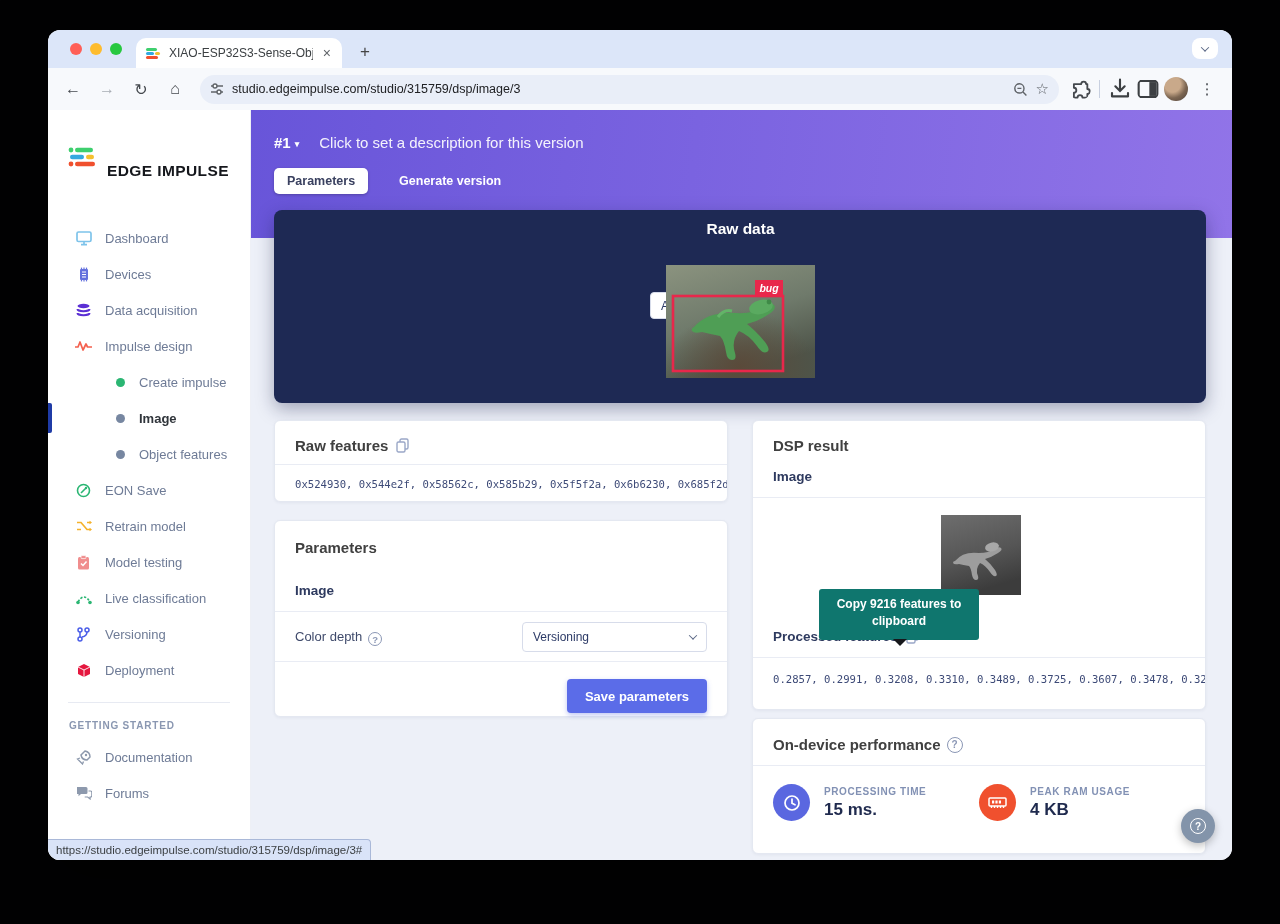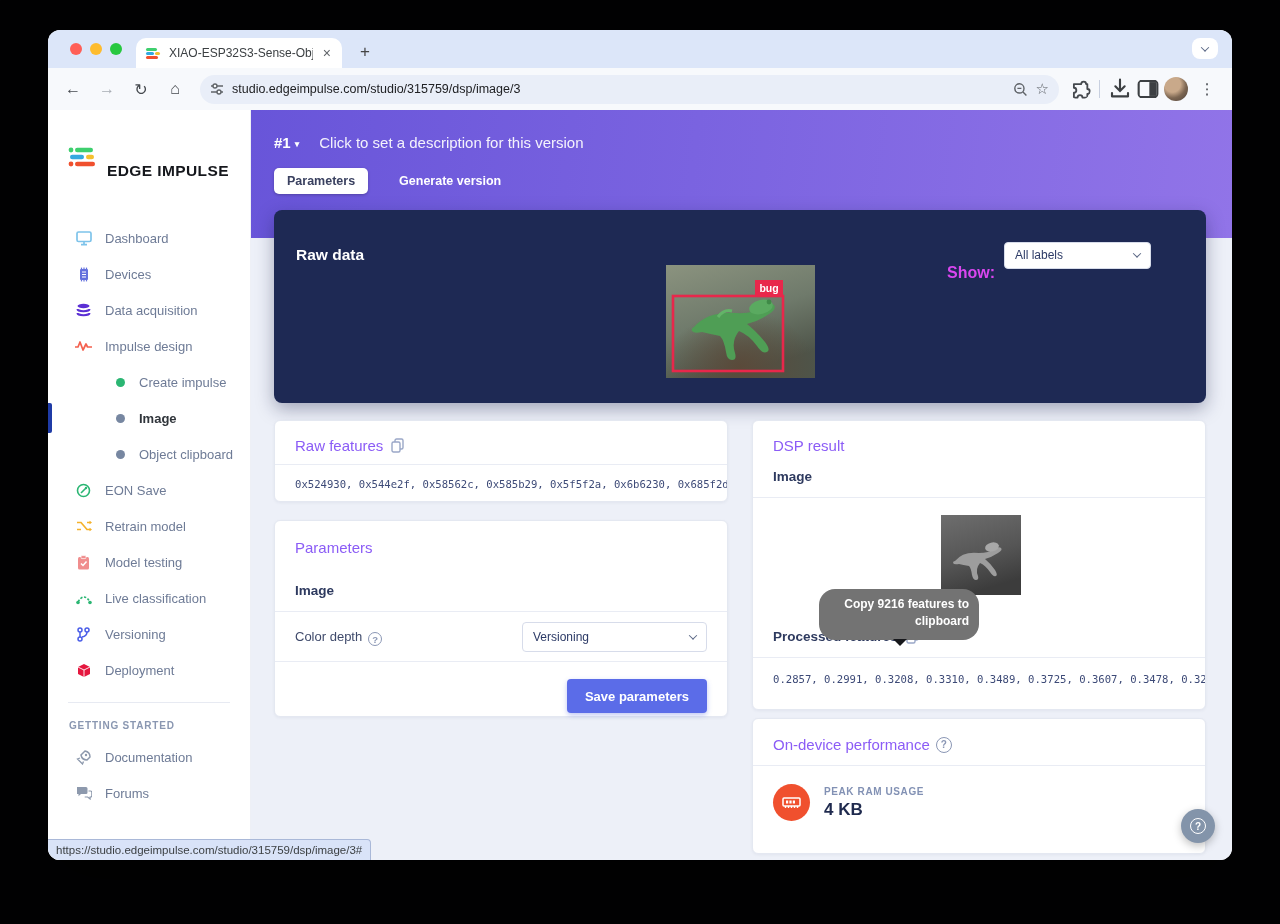--- a/index.html
+++ b/index.html
@@ -73,53 +73,53 @@
   .ver-num { font-weight:600; display:flex; align-items:center; gap:4px; cursor:pointer; }
   .caret { font-size:9px; position:relative; top:1px; }
   .ver-desc { opacity:.92; cursor:pointer; padding-left:10px; }
   .mtabs { position:absolute; left:23px; top:58px; display:flex; align-items:center; gap:18px; }
   .mtab { font-size:12.5px; font-weight:700; color:#fff; padding:6px 13px; border-radius:5px; cursor:pointer; }
   .mtab.on { background:#fff; color:#3a4160; box-shadow:0 1px 3px rgba(0,0,0,.25); }
 
   
   .raw-panel { position:absolute; left:23px; top:100px; width:932px; height:193px;
     background:#1e2954; border-radius:8px; box-shadow:0 6px 18px rgba(20,25,70,.35); }
-  .raw-head { display:flex; align-items:center; padding:18px 21px 0 22px; }
+  .raw-head { display:flex; align-items:center; padding:10px 21px 0 22px;flex-direction:column; }
   .raw-title { color:#fff; font-size:15.5px; font-weight:700; flex:1; }
   .show-lbl { color:#d946ef; font-size:16px; font-weight:700; margin-right:9px;margin-top:36px; }
   .selbox { background:#fff; border:1px solid #d7dcea; border-radius:4px; height:27px;
     display:flex; align-items:center; padding:0 10px; gap:8px; font-size:12px; color:#2c3a66; cursor:pointer; }
   .selbox .grow { flex:1; }
   .sel-labels { width:147px; margin-right:34px; }
   .sel-sample { width:196px; }
-  .raw-img { position:absolute; left:392px; top:55px; width:125px; height:113px; }
+  .raw-img { position:absolute; left:392px; top:55px; width:125px; height:113px;font-style:italic; }
 
   
   .card { position:absolute; background:#fff; border:1px solid #e4e8f1; border-radius:6px;
     box-shadow:0 1px 3px rgba(40,50,90,.06); }
-  .card-title { font-size:15px; font-weight:400; color:#8b5cf6; }
+  .card-title { font-size:15px; font-weight:700; color:#404040; }
   .card-sub { font-size:13.5px; font-weight:700; color:#2e3a5f; }
   .cdiv { height:1px; background:#e9ecf4; }
   .mono { font-family:"DejaVu Sans Mono", monospace; font-size:10.6px; color:#3d4a77;
     white-space:nowrap; overflow:hidden; }
   .copy-ic { display:inline-flex; margin-left:8px; cursor:pointer; }
 
   .qmark { display:inline-flex; width:14px; height:14px; border:1.4px solid #8b97b5; border-radius:50%;
     color:#8b97b5; font-size:9.5px; font-weight:700; align-items:center; justify-content:center;
     margin-left:6px; position:relative; top:2px; }
 
   
   .p-row { display:flex; align-items:center; padding:0 20px; }
   .p-label { font-size:13px; color:#3f4a6b; flex:1; }
   .save-btn { background:#5b6ce8; color:#fff; font-size:13px; font-weight:700; border:none;
     border-radius:4px; height:34px; padding:8px 18px; cursor:pointer; box-shadow:0 2px 5px rgba(70,90,220,.35); }
 
   
-  .tooltip { position:absolute; left:66px; top:168px; width:160px; background:#737373; color:#fff;
-    border-radius:16px; padding:7px 10px 9px; font-size:12px; font-weight:700; text-align:right;
+  .tooltip { position:absolute; left:66px; top:168px; width:160px; background:#0f766e; color:#fff;
+    border-radius:3px; padding:7px 10px 9px; font-size:12px; font-weight:700; text-align:center;
     line-height:1.45; z-index:5; }
   .tooltip:after { content:""; position:absolute; left:74px; bottom:-6px; border-left:7px solid transparent;
     border-right:7px solid transparent; border-top:7px solid #17181c; }
 
   
   .metric { display:flex; align-items:center; gap:14px; }
   .m-circle { width:37px; height:37px; border-radius:50%; display:flex; align-items:center; justify-content:center; flex:none; }
   .m-label { font-size:10px; font-weight:700; letter-spacing:.6px; color:#8291b4; }
   .m-value { font-size:17px; font-weight:700; color:#1f2a4e; margin-top:3px; }
 
@@ -262,21 +262,21 @@
           <span class="dot" style="background:#2bb673"></span>
           <span class="lbl">Create impulse</span>
         </div>
         <div class="nav-item sub active">
           <span class="active-bar"></span>
           <span class="dot" style="background:#7787a1"></span>
           <span class="lbl">Image</span>
         </div>
         <div class="nav-item sub">
           <span class="dot" style="background:#7787a1"></span>
-          <span class="lbl">Object clipboard</span>
+          <span class="lbl">Object features</span>
         </div>
         <div class="nav-item">
           <span class="icon16">
             <svg width="15" height="15" viewBox="0 0 15 15">
                 <circle cx="7.5" cy="7.5" r="6" fill="none" stroke="#2bb673" stroke-width="1.6"></circle>
                 <line x1="5" y1="10" x2="10" y2="5" stroke="#2bb673" stroke-width="1.6"></line>
                 <circle cx="10" cy="5" r="1.2" fill="#2bb673"></circle>
               </svg>
           </span>
             <span class="lbl">EON Save</span>
@@ -481,20 +481,32 @@
       </div>
 
       <div class="card" style="left:501px; top:608px; width:454px; height:136px;">
         <div style="display:flex;align-items:center;padding:17px 20px 12px;">
           <span class="card-title">On-device performance</span>
           <span class="qmark" style="width:16px;height:16px;font-size:10px;top:0;">?</span>
         </div>
         <div class="cdiv"></div>
         <div style="display:flex; padding:18px 20px 0;">
           <div class="metric" style="flex:1">
+            <span class="m-circle" style="background:#5a67e0">
+              <svg width="18" height="18" viewBox="0 0 18 18">
+                  <circle cx="9" cy="9" r="7" fill="none" stroke="#fff" stroke-width="1.7"></circle>
+                  <path d="M9 5 v4.2 l3 1.6" fill="none" stroke="#fff" stroke-width="1.7" stroke-linecap="round"></path>
+                </svg>
+            </span>
+            <span>
+              <div class="m-label">PROCESSING TIME</div>
+              <div class="m-value">15 ms.</div>
+            </span>
+          </div>
+          <div class="metric" style="flex:1">
             <span class="m-circle" style="background:#f0502e">
               <svg width="19" height="14" viewBox="0 0 19 14">
                   <rect x="1" y="2" width="17" height="8" rx="1" fill="none" stroke="#fff" stroke-width="1.5"></rect>
                   <rect x="4" y="4.5" width="2.2" height="3" fill="#fff"></rect>
                   <rect x="7.4" y="4.5" width="2.2" height="3" fill="#fff"></rect>
                   <rect x="10.8" y="4.5" width="2.2" height="3" fill="#fff"></rect>
                   <path d="M3.5 10 v2 M6.5 10 v2 M9.5 10 v2 M12.5 10 v2 M15.5 10 v2" stroke="#fff" stroke-width="1.4"></path>
                 </svg>
             </span>
             <span>

